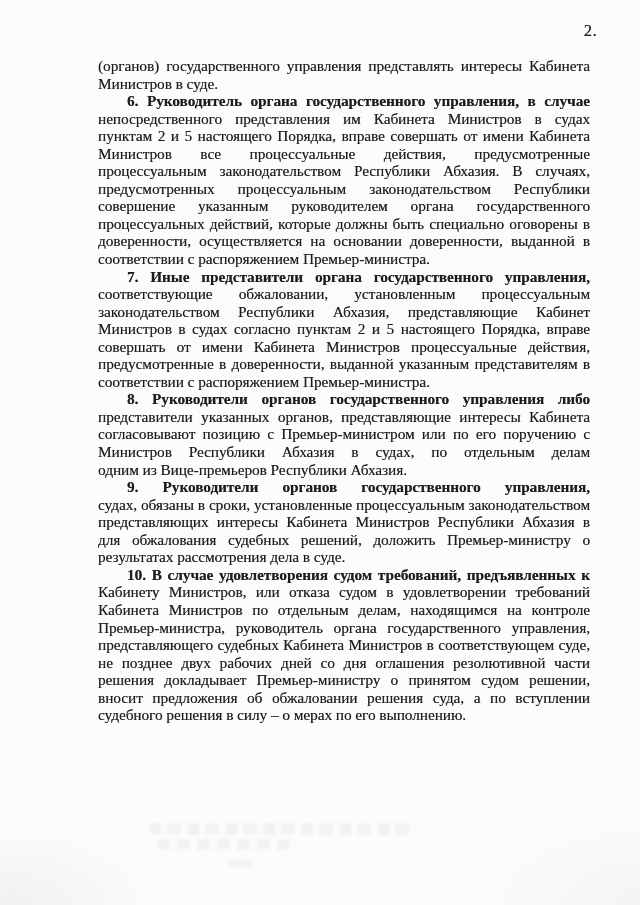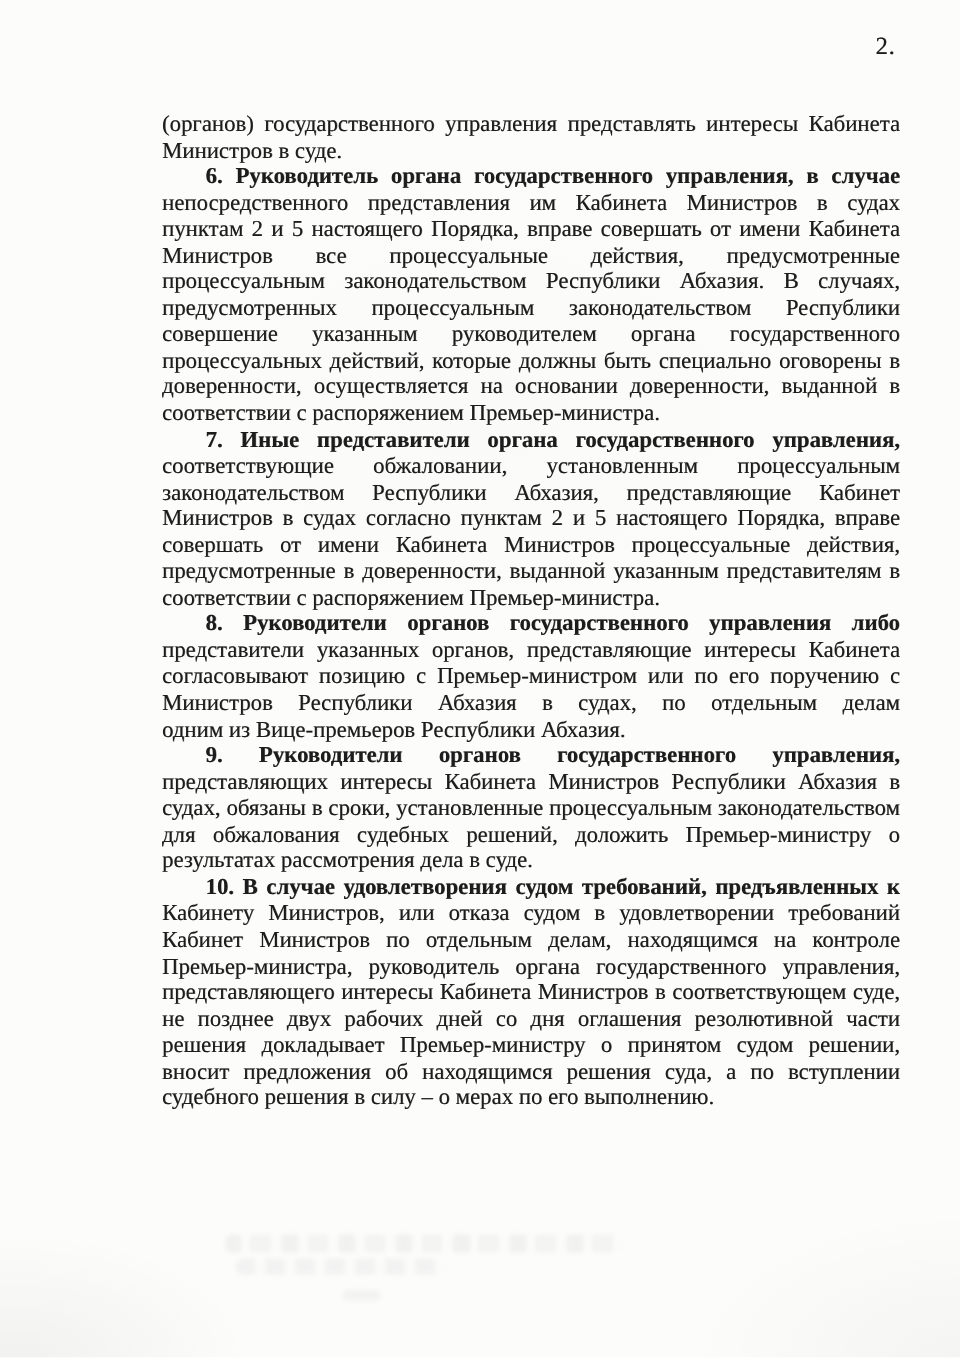--- a/index.html
+++ b/index.html
@@ -26,24 +26,23 @@
   .page-number{
     position:absolute;
     top:21px;
     right:43px;
     font-size:16.5px;
     letter-spacing:0.5px;
     text-shadow:0.25px 0 0 rgba(0,0,0,0.55);
   }
   .text-block{
     position:absolute;
-    left:108px;
+    left:98px;
     top:57px;
     width:492px;
-    margin-top:17px;
   }
   .line{
     font-size:15.2px;
     line-height:17.3px;
     height:17.55px;
     overflow:hidden;
     text-align:justify;
     text-align-last:justify;
     white-space:normal;
     text-shadow:0.3px 0 0 rgba(0,0,0,0.5);
@@ -114,34 +113,34 @@
       </div>
       <div class="para">
         <div class="line indent">8. Руководители органов государственного управления либо</div>
         <div class="line">представители указанных органов, представляющие интересы Кабинета</div>
         <div class="line">согласовывают позицию с Премьер-министром или по его поручению с</div>
         <div class="line">Министров Республики Абхазия в судах, по отдельным делам</div>
         <div class="line para-end">одним из Вице-премьеров Республики Абхазия.</div>
       </div>
       <div class="para">
         <div class="line indent">9. Руководители органов государственного управления,</div>
+        <div class="line">судах, обязаны в сроки, установленные процессуальным законодательством</div>
         <div class="line">представляющих интересы Кабинета Министров Республики Абхазия в</div>
-        <div class="line">судах, обязаны в сроки, установленные процессуальным законодательством</div>
         <div class="line">для обжалования судебных решений, доложить Премьер-министру о</div>
         <div class="line para-end">результатах рассмотрения дела в суде.</div>
       </div>
       <div class="para">
         <div class="line indent">10. В случае удовлетворения судом требований, предъявленных к</div>
         <div class="line">Кабинету Министров, или отказа судом в удовлетворении требований</div>
-        <div class="line">Кабинет Министров по отдельным делам, находящимся на контроле</div>
+        <div class="line">Кабинета Министров по отдельным делам, находящимся на контроле</div>
         <div class="line">Премьер-министра, руководитель органа государственного управления,</div>
-        <div class="line">представляющего интересы Кабинета Министров в соответствующем суде,</div>
+        <div class="line">представляющего судебных Кабинета Министров в соответствующем суде,</div>
         <div class="line">не позднее двух рабочих дней со дня оглашения резолютивной части</div>
         <div class="line">решения докладывает Премьер-министру о принятом судом решении,</div>
-        <div class="line">вносит предложения об находящимся решения суда, а по вступлении</div>
+        <div class="line">вносит предложения об обжаловании решения суда, а по вступлении</div>
         <div class="line para-end">судебного решения в силу – о мерах по его выполнению.</div>
       </div>
     </div>
 
   <div class="ghost ghost-1"></div>
   <div class="ghost ghost-2"></div>
   <div class="ghost ghost-3"></div>
 </div>
 
 </body></html>

